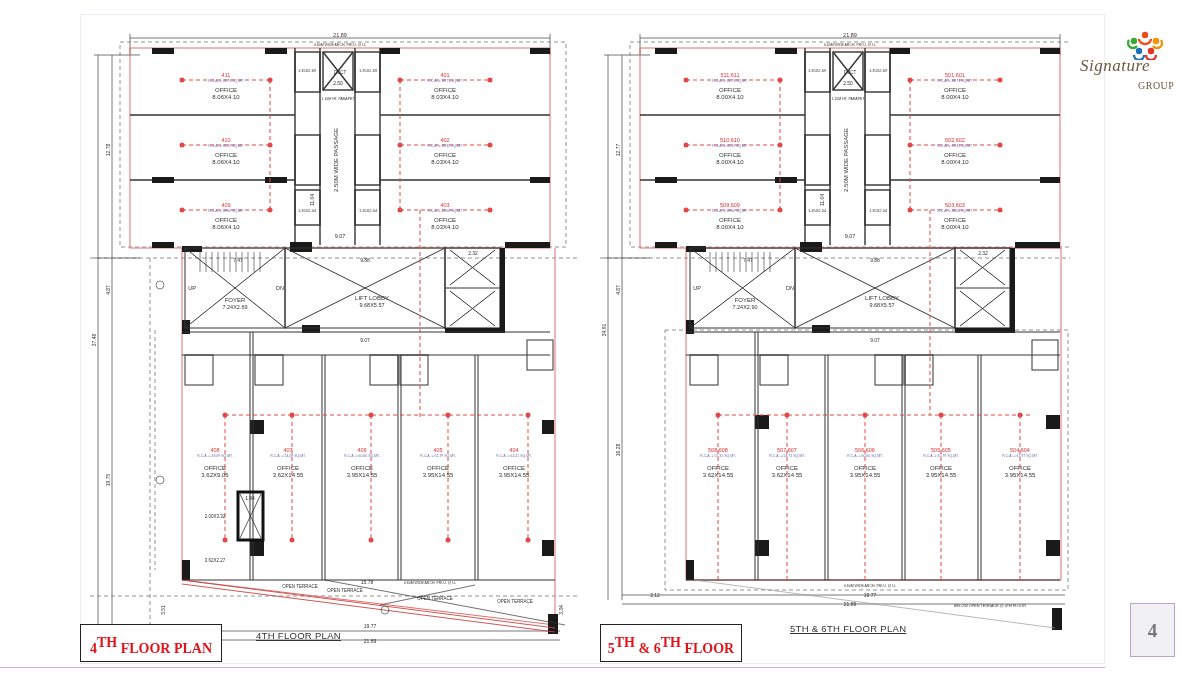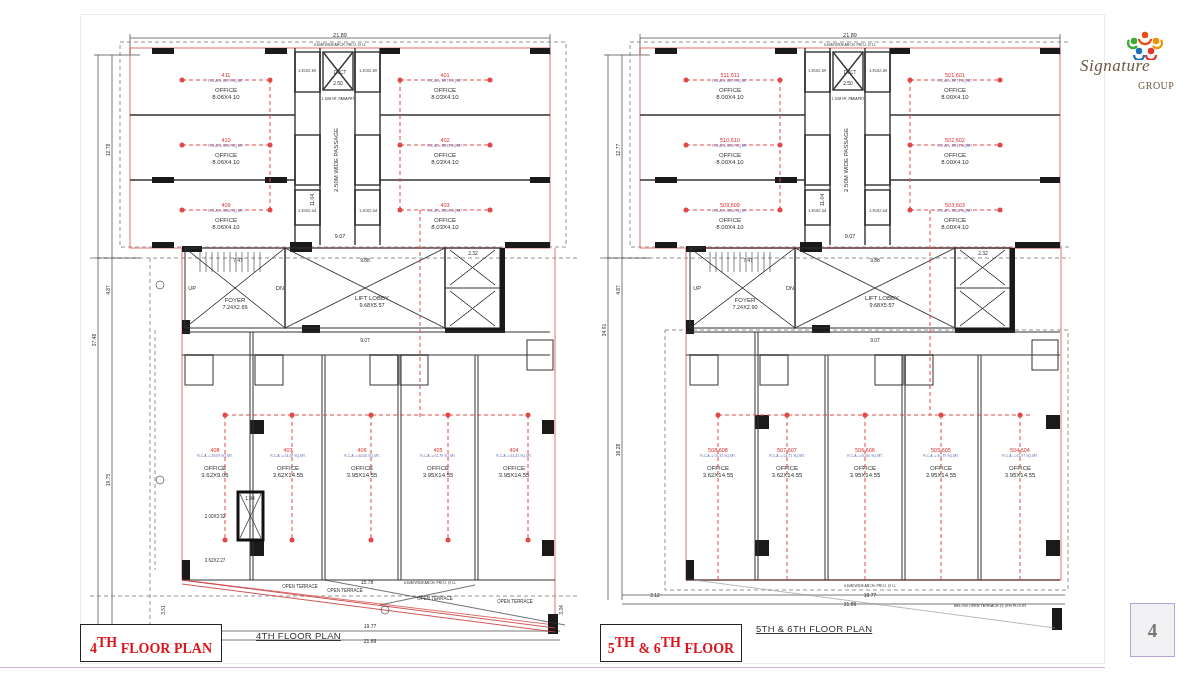--- a/index.html
+++ b/index.html
@@ -525,21 +525,21 @@
     <text transform="translate(6,330) rotate(-90)">34.91</text>
     <text transform="translate(20,150) rotate(-90)">12.77</text>
     <text transform="translate(20,290) rotate(-90)">4.87</text>
     <text transform="translate(20,450) rotate(-90)">16.28</text>
     <text transform="translate(248,160) rotate(-90)" font-size="6">2.50M WIDE PASSAGE</text>
     <text transform="translate(224,200) rotate(-90)">11.04</text>
   </g>
 </svg>
 </div>
 <div class="plan-label" style="left:600px; top:624px; width:140px; height:36px;"><span>5</span><sup>TH</sup><span> &amp; 6</span><sup>TH</sup><span> FLOOR PLAN</span></div>
-<div class="plan-caption" style="left:756px; top:623px;">5TH &amp; 6TH FLOOR PLAN</div>
+<div class="plan-caption" style="left:790px; top:623px;">5TH &amp; 6TH FLOOR PLAN</div>
 
 <div class="logo">
   <svg width="60" height="30" viewBox="0 0 60 30" style="position:absolute; left:45px; top:0;">
     <circle cx="30" cy="5" r="3.2" fill="#e94e1b"></circle>
     <path d="M24 9 a6 5 0 0 0 12 0" fill="none" stroke="#e94e1b" stroke-width="2.4"></path>
     <circle cx="41" cy="11" r="3.2" fill="#f39200"></circle>
     <path d="M38 16 a5 5 0 0 0 8 -6" fill="none" stroke="#f39200" stroke-width="2.4"></path>
     <circle cx="19" cy="11" r="3.2" fill="#3aa935"></circle>
     <path d="M22 16 a5 5 0 0 1 -8 -6" fill="none" stroke="#3aa935" stroke-width="2.4"></path>
     <circle cx="24" cy="21" r="3.2" fill="#1d71b8"></circle>

